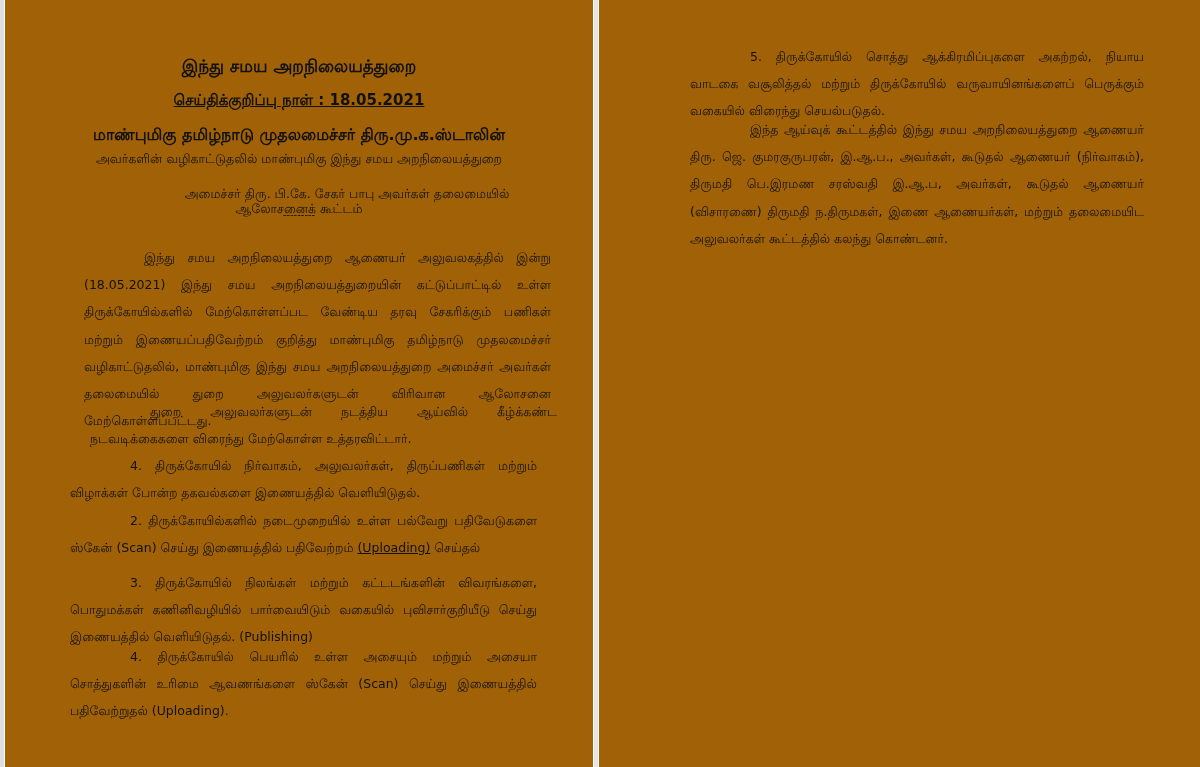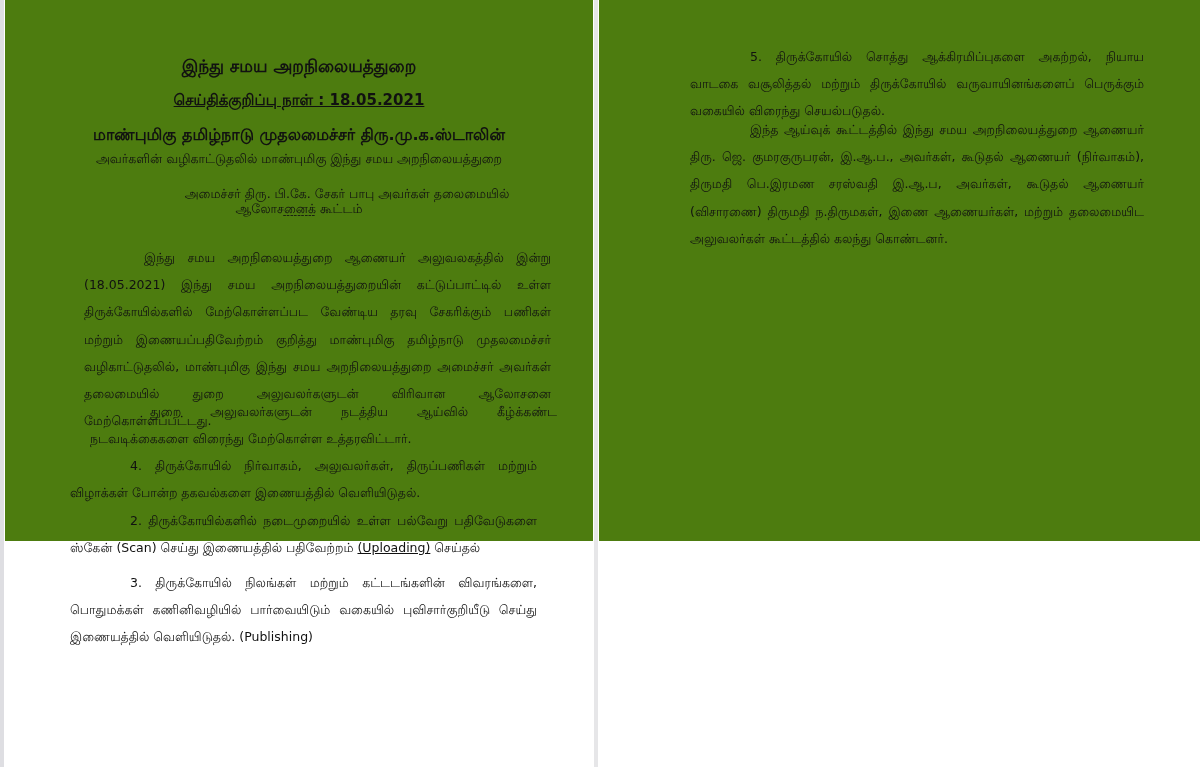--- a/index.html
+++ b/index.html
@@ -3,21 +3,21 @@
 <meta charset="utf-8">
 <style>
   html, body { margin:0; padding:0; }
   body {
     width:1200px; height:767px; overflow:hidden; background:#ffffff;
     font-family: "DejaVu Sans", "Liberation Sans", sans-serif; color:#111;
     position:relative;
   }
   .left-edge { position:absolute; left:0; top:0; width:4px; height:767px; background:#dedee2; }
   .divider { position:absolute; left:594px; top:0; width:4px; height:767px; background:#e6e6e8; }
-  .page { position:absolute; top:0; height:541px; background:#4d7c0f;text-decoration:underline; }
+  .page { position:absolute; top:0; height:767px; background:#a16207;text-decoration:underline; }
   .page-left { left:5px; width:588px; }
   .page-right { left:599px; width:601px; }
   .c { text-align:center; }
   .title1 { position:absolute; left:0; width:100%; top:56px; font-size:17px; font-weight:bold; }
   .title2 { position:absolute; left:0; width:100%; top:91px; font-size:15px; font-weight:bold; text-decoration:underline; }
   .title3 { position:absolute; left:0; width:100%; top:125px; font-size:16px; font-weight:bold; }
   .sub { position:absolute; left:0; width:100%; font-size:12.5px; }
   .sep { position:absolute; left:0; width:100%; top:209px; font-size:10px; }
   .para {
     position:absolute; font-size:12.5px; line-height:27.2px; text-align:justify;
@@ -54,20 +54,23 @@
   </p>
 
   <p class="para" style="left:65px; width:467px; top:507px;">
     <span class="indent"></span><span>2. திருக்கோயில்களில் நடைமுறையில் உள்ள பல்வேறு  பதிவேடுகளை ஸ்கேன் (Scan) செய்து இணையத்தில் பதிவேற்றம் </span><span class="ul">(Uploading)</span><span> செய்தல்</span>
   </p>
 
   <p class="para" style="left:65px; width:467px; top:561px;margin-top:8px;">
     <span class="indent"></span><span>3. திருக்கோயில் நிலங்கள் மற்றும் கட்டடங்களின் விவரங்களை, பொதுமக்கள் கணினிவழியில் பார்வையிடும் வகையில்  புவிசார்குறியீடு செய்து இணையத்தில் வெளியிடுதல். (Publishing)</span>
   </p>
 
+  <p class="para" style="left:65px; width:467px; top:643px;">
+    <span class="indent"></span><span>4. திருக்கோயில் பெயரில் உள்ள அசையும் மற்றும் அசையா சொத்துகளின் உரிமை ஆவணங்களை ஸ்கேன் (Scan) செய்து இணையத்தில் பதிவேற்றுதல் (Uploading).</span>
+  </p>
 </div>
 
 <div class="divider"></div>
 
 <div class="page page-right">
   <p class="para" style="left:91px; width:454px; top:43px;">
     <span class="indent"></span><span>5. திருக்கோயில் சொத்து ஆக்கிரமிப்புகளை அகற்றல், நியாய வாடகை வசூலித்தல் மற்றும் திருக்கோயில் வருவாயினங்களைப் பெருக்கும் வகையில் விரைந்து செயல்படுதல்.</span>
   </p>
 
   <p class="para" style="left:91px; width:454px; top:116px;">

